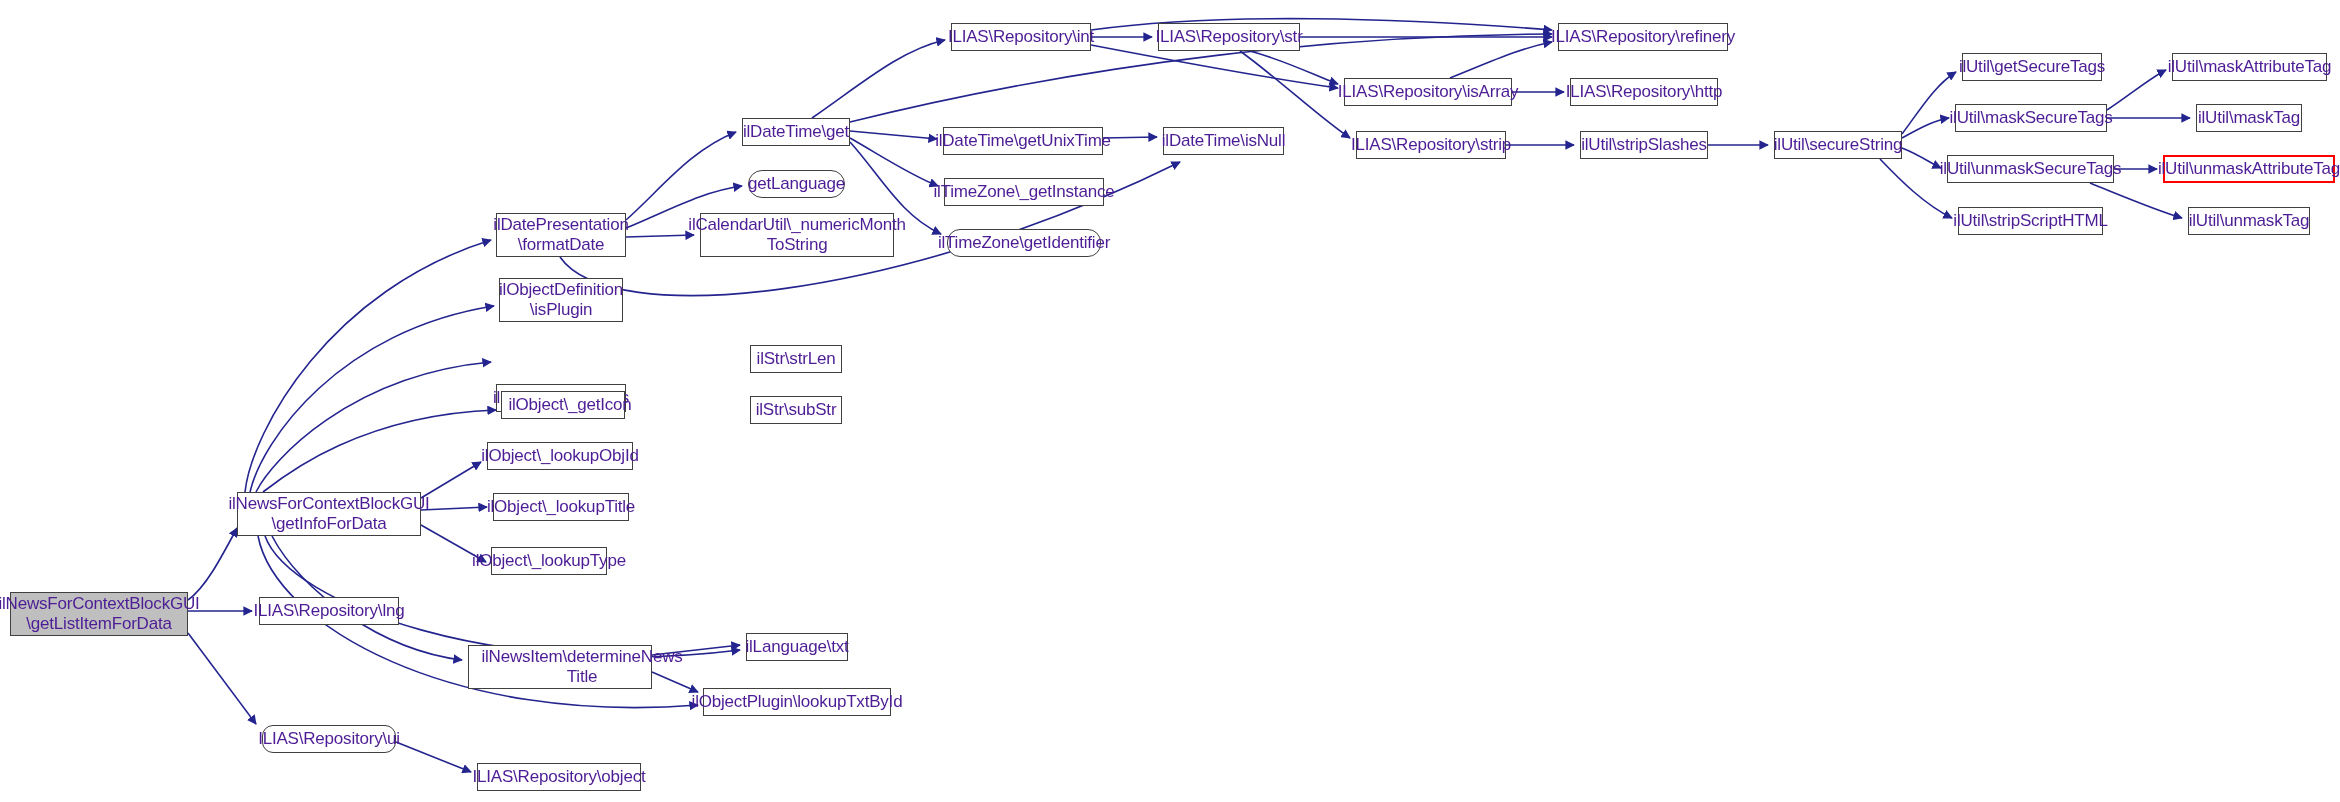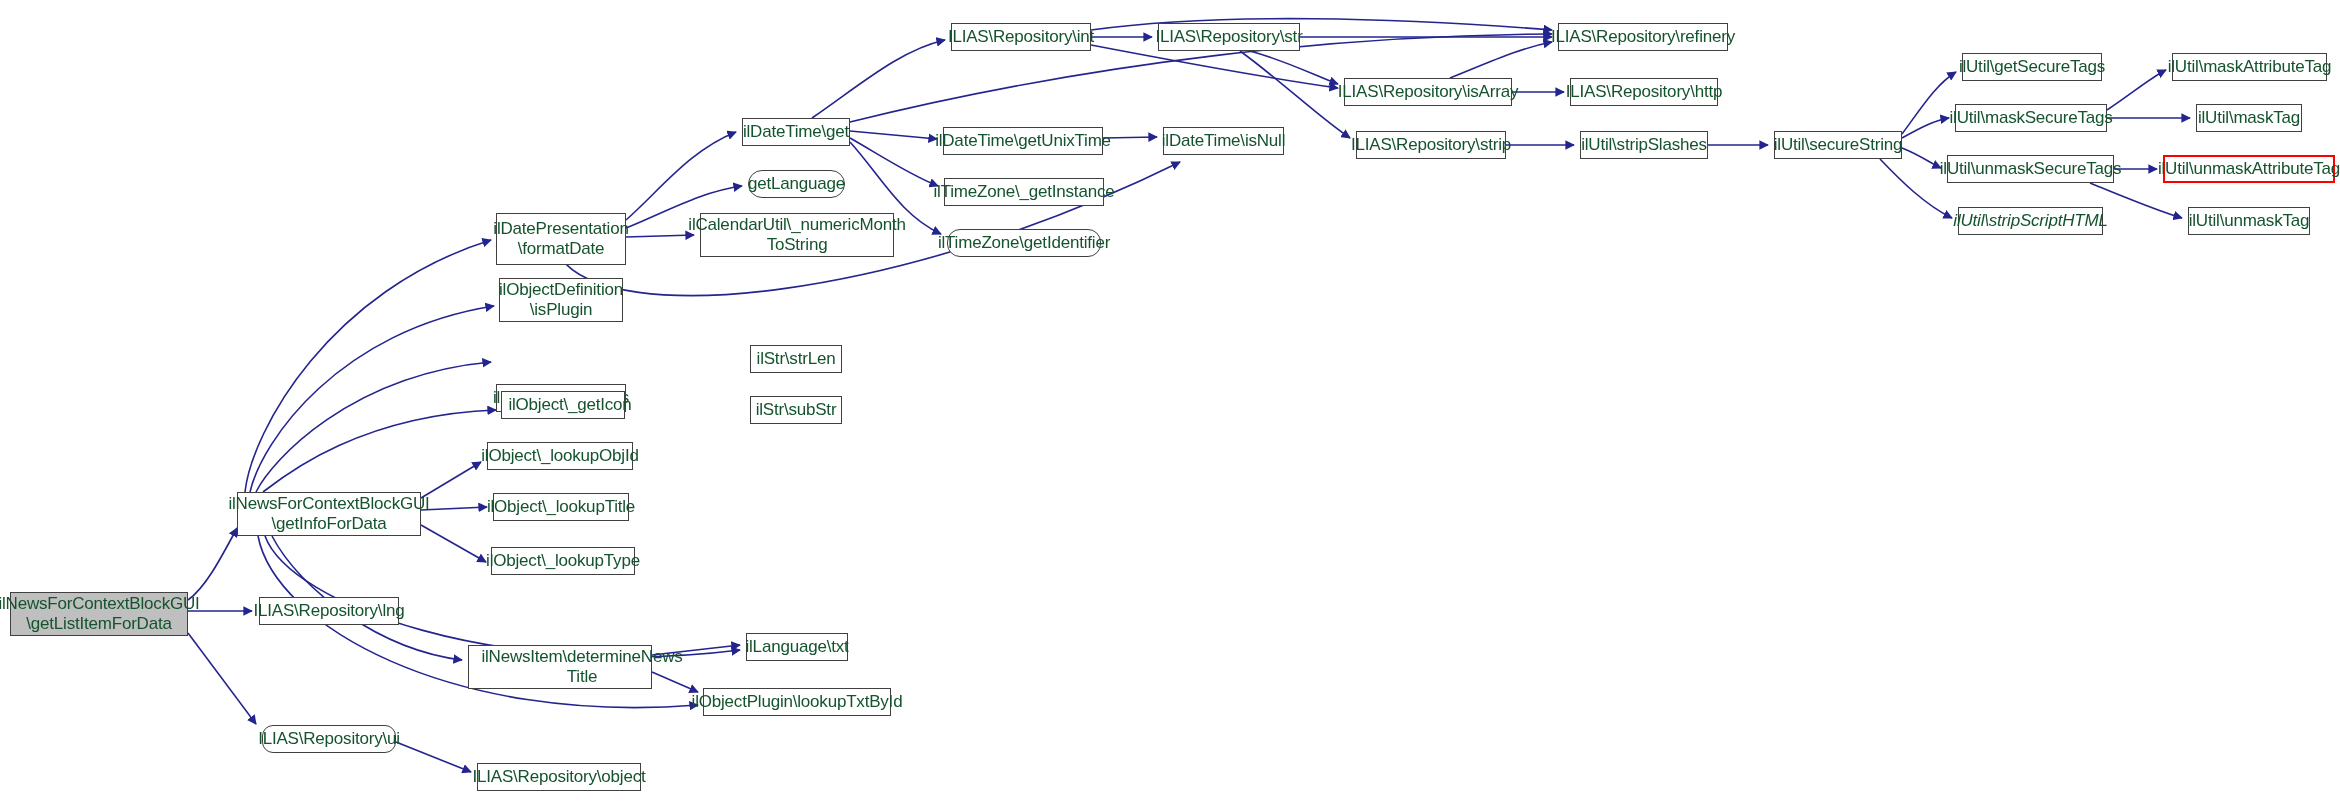--- a/index.html
+++ b/index.html
@@ -10,21 +10,21 @@
     background:#ffffff;
     font-family:"Liberation Sans", sans-serif;
     overflow:hidden;
   }
   #edges{position:absolute;left:0;top:0;width:2340px;height:802px;}
   .node{
     position:absolute;
     box-sizing:border-box;
     border:1.5px solid #404040;
     background:#ffffff;
-    color:#14532d;
+    color:#4c1d95;
     font-size:17px;
     line-height:20px;
     display:flex;
     align-items:center;
     justify-content:center;
     text-align:center;
     white-space:pre-line;
     letter-spacing:-0.2px;
     z-index:5;
   }
@@ -94,29 +94,29 @@
       </g>
   </svg>
   <div id="node-layer">
       <div class="node root" style="left: 10px; top: 592px; width: 178px; height: 44px;">ilNewsForContextBlockGUI
 \getListItemForData</div>
       <div class="node" style="left: 237px; top: 492px; width: 184px; height: 44px;">ilNewsForContextBlockGUI
 \getInfoForData</div>
       <div class="node" style="left: 259px; top: 597px; width: 140px; height: 28px;">ILIAS\Repository\lng</div>
       <div class="node" style="left: 262px; top: 725px; width: 134px; height: 28px; border-radius: 11px;">ILIAS\Repository\ui</div>
       <div class="node" style="left: 477px; top: 763px; width: 164px; height: 28px;">ILIAS\Repository\object</div>
-      <div class="node" style="left: 496px; top: 213px; width: 130px; height: 52px;">ilDatePresentation
+      <div class="node" style="left: 496px; top: 213px; width: 130px; height: 44px;">ilDatePresentation
 \formatDate</div>
       <div class="node" style="left: 499px; top: 278px; width: 124px; height: 44px;">ilObjectDefinition
 \isPlugin</div>
       <div class="node" style="left: 496px; top: 340px; width: 130px; height: 28px; margin-top: 44px;">ilStr\shortenWords</div>
       <div class="node" style="left: 501px; top: 391px; width: 124px; height: 28px; padding-left: 14px;">ilObject\_getIcon</div>
       <div class="node" style="left: 487px; top: 442px; width: 146px; height: 28px;">ilObject\_lookupObjId</div>
       <div class="node" style="left: 493px; top: 493px; width: 136px; height: 28px;">ilObject\_lookupTitle</div>
-      <div class="node" style="left: 491px; top: 547px; width: 144px; height: 28px;">ilObject\_lookupType</div>
+      <div class="node" style="left: 491px; top: 547px; width: 116px; height: 28px;">ilObject\_lookupType</div>
       <div class="node" style="left: 468px; top: 645px; width: 184px; height: 44px; padding-left: 44px;">ilNewsItem\determineNews
 Title</div>
       <div class="node" style="left: 742px; top: 118px; width: 108px; height: 28px;">ilDateTime\get</div>
       <div class="node" style="left: 748px; top: 170px; width: 97px; height: 28px; border-radius: 14px;">getLanguage</div>
       <div class="node" style="left: 700px; top: 213px; width: 194px; height: 44px;">ilCalendarUtil\_numericMonth
 ToString</div>
       <div class="node" style="left: 943px; top: 127px; width: 160px; height: 28px;">ilDateTime\getUnixTime</div>
       <div class="node" style="left: 944px; top: 178px; width: 160px; height: 28px;">ilTimeZone\_getInstance</div>
       <div class="node" style="left: 947px; top: 229px; width: 154px; height: 28px; border-radius: 13px;">ilTimeZone\getIdentifier</div>
       <div class="node" style="left: 1163px; top: 127px; width: 121px; height: 28px;">ilDateTime\isNull</div>
@@ -128,19 +128,19 @@
       <div class="node" style="left: 1158px; top: 23px; width: 142px; height: 28px;">ILIAS\Repository\str</div>
       <div class="node" style="left: 1558px; top: 23px; width: 170px; height: 28px;">ILIAS\Repository\refinery</div>
       <div class="node" style="left: 1344px; top: 78px; width: 168px; height: 28px;">ILIAS\Repository\isArray</div>
       <div class="node" style="left: 1570px; top: 78px; width: 148px; height: 28px;">ILIAS\Repository\http</div>
       <div class="node" style="left: 1356px; top: 131px; width: 150px; height: 28px;">ILIAS\Repository\strip</div>
       <div class="node" style="left: 1580px; top: 131px; width: 128px; height: 28px;">ilUtil\stripSlashes</div>
       <div class="node" style="left: 1774px; top: 131px; width: 128px; height: 28px;">ilUtil\secureString</div>
       <div class="node" style="left: 1962px; top: 53px; width: 140px; height: 28px;">ilUtil\getSecureTags</div>
       <div class="node" style="left: 1955px; top: 104px; width: 152px; height: 28px;">ilUtil\maskSecureTags</div>
       <div class="node" style="left: 1947px; top: 155px; width: 167px; height: 28px;">ilUtil\unmaskSecureTags</div>
-      <div class="node" style="left: 1958px; top: 207px; width: 145px; height: 28px; font-style: italic;">ilUtil\stripScriptHTML</div>
+      <div class="node" style="left: 1958px; top: 207px; width: 145px; height: 28px;">ilUtil\stripScriptHTML</div>
       <div class="node" style="left: 2172px; top: 53px; width: 155px; height: 28px;">ilUtil\maskAttributeTag</div>
       <div class="node" style="left: 2196px; top: 104px; width: 106px; height: 28px;">ilUtil\maskTag</div>
       <div class="node highlight" style="left: 2163px; top: 155px; width: 172px; height: 28px;">ilUtil\unmaskAttributeTag</div>
       <div class="node" style="left: 2188px; top: 207px; width: 122px; height: 28px;">ilUtil\unmaskTag</div>
     </div>
 </div>
 
 </body></html>

